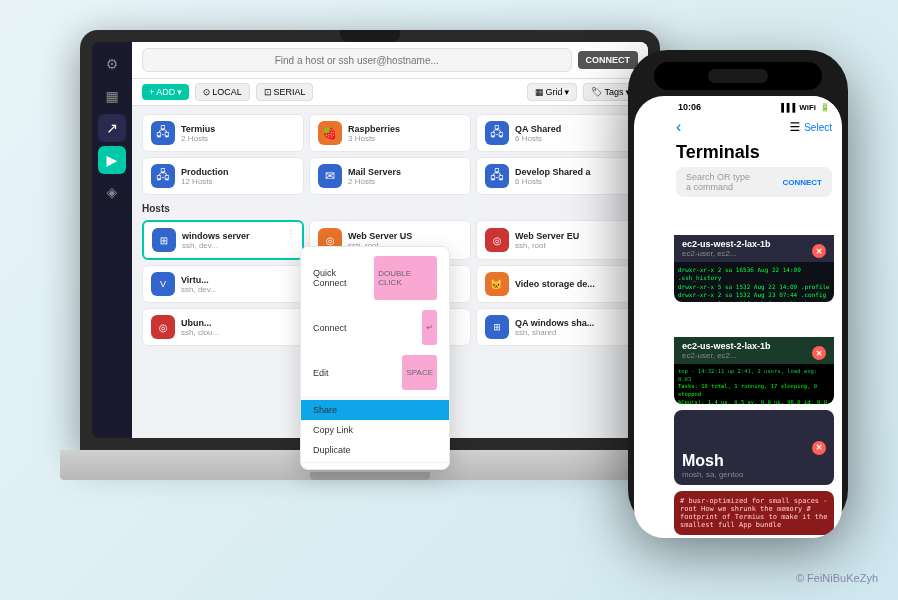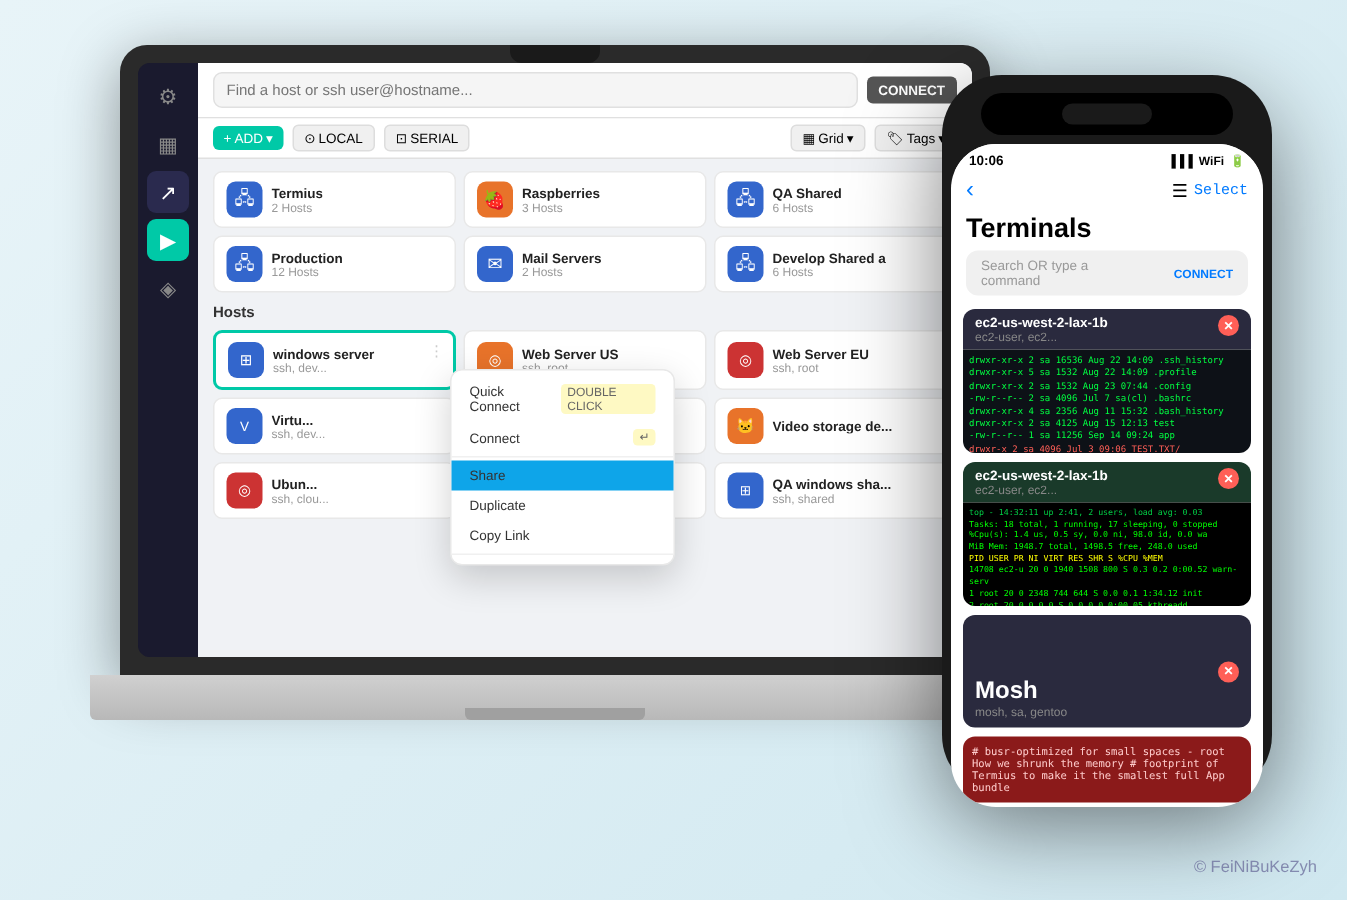--- a/index.html
+++ b/index.html
@@ -119,20 +119,21 @@
     }
     .search-bar {
       flex: 1;
       background: #f5f5f5;
       border: 1px solid #e0e0e0;
       border-radius: 6px;
       padding: 4px 8px;
       font-size: 10px;
       color: #999;
       height: 24px;
+      text-align: center;
     }
     .connect-btn {
       background: #555;
       color: #fff;
       border: none;
       border-radius: 4px;
       padding: 4px 8px;
       font-size: 9px;
       font-weight: bold;
       cursor: pointer;
@@ -263,23 +264,23 @@
       color: #333;
       cursor: pointer;
       display: flex;
       align-items: center;
       gap: 6px;
     }
     .ctx-item.highlighted { background: #0ea5e9; }
     .ctx-item-badge {
       margin-left: auto;
       font-size: 8px;
-      background: #fef9c3;
+      background: #f9a8d4;
       border-radius: 3px;
-      padding: 1px 4px;
+      padding: 13px 4px;
       color: #666;
     }
     .ctx-divider {
       height: 1px;
       background: #f0f0f0;
       margin: 2px 0;
     }
 
     
     .phone {
@@ -308,20 +309,21 @@
       background: #1a1a1a;
       border-radius: 10px;
     }
     .phone-screen {
       background: #fff;
       border-radius: 30px;
       height: calc(100% - 14px);
       overflow: hidden;
       display: flex;
       flex-direction: column;
+      padding-left: 32px;
     }
     .phone-status-bar {
       background: #fff;
       padding: 6px 12px 2px;
       display: flex;
       align-items: center;
       justify-content: space-between;
       font-size: 9px;
       font-weight: 600;
     }
@@ -356,22 +358,23 @@
     }
     .terminal-entry {
       margin: 3px 8px;
       border-radius: 8px;
       overflow: hidden;
     }
     .terminal-header {
       background: #2a2a3e;
       padding: 4px 8px;
       display: flex;
-      align-items: flex-start;
+      align-items: flex-end;
       justify-content: space-between;
+      margin-top: 29px;
     }
     .terminal-name {
       color: #fff;
       font-size: 9px;
       font-weight: 600;
     }
     .terminal-sub {
       color: #888;
       font-size: 8px;
     }
@@ -614,29 +617,33 @@
 
         <div class="context-menu">
           <div class="ctx-item">
             <span>Quick Connect</span>
             <span class="ctx-item-badge">DOUBLE CLICK</span>
           </div>
           <div class="ctx-item">
             <span>Connect</span>
             <span class="ctx-item-badge">↵</span>
           </div>
+          <div class="ctx-item">
+            <span>Edit</span>
+            <span class="ctx-item-badge">SPACE</span>
+          </div>
           <div class="ctx-divider"></div>
           <div class="ctx-item highlighted">
             <span>Share</span>
           </div>
           <div class="ctx-item">
+            <span>Copy Link</span>
+          </div>
+          <div class="ctx-item">
             <span>Duplicate</span>
-          </div>
-          <div class="ctx-item">
-            <span>Copy Link</span>
           </div>
           <div class="ctx-divider"></div>
         </div>
       </div>
     </div>
   </div>
   <div class="laptop-base"></div>
 </div>
 
 <div class="phone">
@@ -651,21 +658,21 @@
         <span style="font-size:8px;">▐▐▐</span>
         <span style="font-size:8px;">WiFi</span>
         <span style="font-size:8px;">🔋</span>
       </div>
     </div>
 
     <div class="phone-nav">
       <span style="color:#007aff;font-size:16px;cursor:pointer;">‹</span>
       <div style="display:flex;align-items:center;gap:4px;">
         <span style="font-size:12px;">☰</span>
-        <span style="color:#007aff;font-size:10px;cursor:pointer;font-family:Liberation Mono, monospace;">Select</span>
+        <span style="color:#007aff;font-size:10px;cursor:pointer;">Select</span>
       </div>
     </div>
 
     <div class="phone-nav-title">Terminals</div>
 
     <div class="phone-search">
       <span>Search OR type a command</span>
       <span style="color:#007aff;font-size:8px;font-weight:600;">CONNECT</span>
     </div>
 

